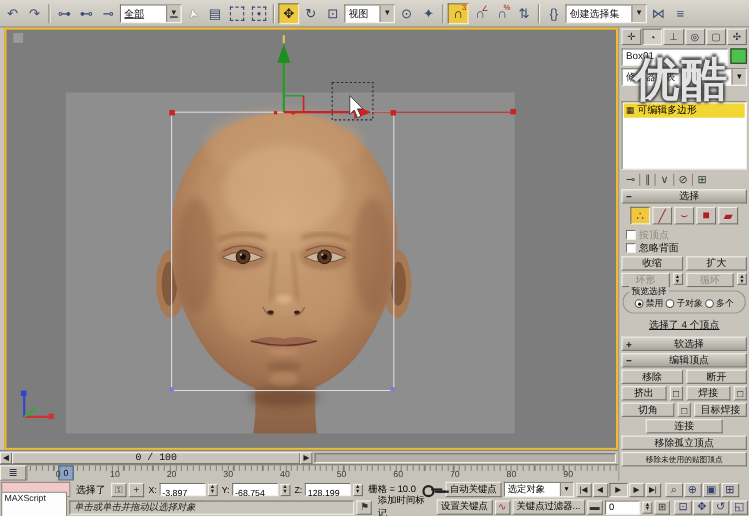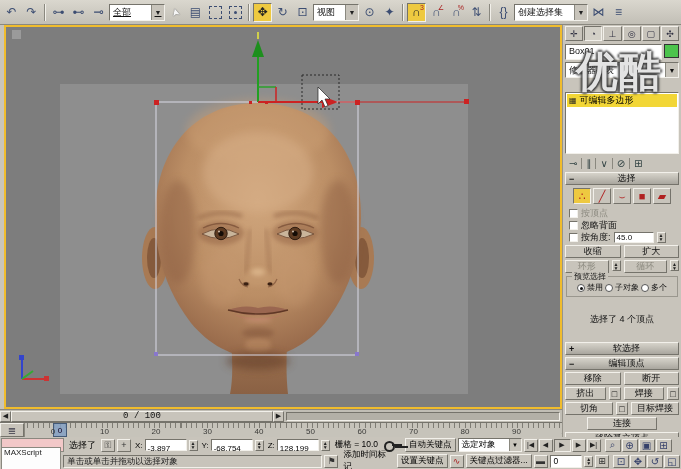--- a/index.html
+++ b/index.html
@@ -67,26 +67,26 @@
   .chkrow.dim .lbl{color:#8b897f;}
   .numfield{background:#fff;border:1px solid;border-color:#75736b #f2f0ea #f2f0ea #75736b;
     width:40px;height:11px;font-size:8px;padding:0 2px;}
   .spin{width:9px;height:11px;display:flex;flex-direction:column;align-items:center;justify-content:center;
     font-size:5px;line-height:4px;color:#222;border:1px solid;border-color:#f2f0ea #75736b #75736b #f2f0ea;}
   .btnrow{display:flex;gap:3px;justify-content:center;margin:2px 0;}
   .pbtn{height:13px;flex:1;display:flex;align-items:center;justify-content:center;font-size:9px;
     border:1px solid;border-color:#f2f0ea #75736b #75736b #f2f0ea;background:#c8c4bb;}
   .pbtn.dim{color:#8b897f;}
   .mini{width:12px;flex:none;}
-  .grp{border:1px solid #9a978e;border-radius:0;margin:3px 1px;padding:2px 1px 3px;position:relative;}
+  .grp{border:1px solid #9a978e;border-radius:10px;margin:3px 1px;padding:2px 1px 3px;position:relative;}
   .grp .gt{position:absolute;top:-6px;left:5px;background:#c8c4bb;padding:0 2px;font-size:8px;}
   .radios{display:flex;align-items:center;gap:2px;justify-content:center;font-size:8px;margin-top:3px;}
   .radio{width:8px;height:8px;border-radius:50%;background:#fff;border:1px solid #555;position:relative;flex:none;}
   .radio.sel::after{content:"";position:absolute;left:2px;top:2px;width:3px;height:3px;border-radius:50%;background:#111;}
-  #sel-status{text-align:center;font-size:9px;margin:16px 0;}
+  #sel-status{text-align:center;font-size:9px;margin:4px 0;text-decoration:underline;}
   
   #timeslider{position:absolute;left:0;top:409px;width:562px;height:13px;background:#c1beb5;
     border-top:1px solid #8a887f;display:flex;align-items:center;}
   .ts-arrow{width:11px;height:11px;font-size:7px;display:flex;align-items:center;justify-content:center;color:#222;}
   #ts-handle{width:262px;height:11px;display:flex;align-items:center;justify-content:center;font-size:9px;color:#111;font-family:Liberation Mono, monospace;}
   #ts-groove{flex:1;height:9px;margin:0 2px;background:#b3b0a7;}
   #trackbar{position:absolute;left:0;top:422px;width:562px;height:15px;background:#c6c3ba;
     border-top:1px solid #75736b;display:flex;}
   #tb-btn{width:24px;height:100%;font-size:10px;color:#334;display:flex;align-items:center;justify-content:center;}
   #ruler{position:relative;flex:1;height:100%;overflow:hidden;border-left:1px solid #8a887f;}
@@ -116,21 +116,21 @@
   .sdd{height:14px;background:#fff;border:1px solid;border-color:#75736b #f2f0ea #f2f0ea #75736b;
     display:flex;align-items:center;font-size:8.5px;padding-left:3px;flex:none;justify-content:space-between;}
   .sdd .dda{width:12px;height:100%;background:#c8c4bb;border-left:1px solid #8a887f;display:flex;
     align-items:center;justify-content:center;font-size:6px;}
   .pb{width:14px;height:13px;font-size:7px;display:flex;align-items:center;justify-content:center;color:#222;
     border:1px solid;border-color:#f2f0ea #75736b #75736b #f2f0ea;flex:none;}
   .pb.play{width:17px;border-color:#75736b #f2f0ea #f2f0ea #75736b;}
   .nav{width:16px;height:13px;font-size:10px;display:flex;align-items:center;justify-content:center;color:#35406a;
     border:1px solid;border-color:#f2f0ea #75736b #75736b #f2f0ea;flex:none;}
   #prompt-field{width:272px;height:13px;border:1px solid;border-color:#75736b #f2f0ea #f2f0ea #75736b;
-    font-size:8.5px;padding:0 3px;white-space:nowrap;overflow:hidden;color:#222;}
+    font-size:8.5px;padding:0 3px;white-space:nowrap;overflow:hidden;color:#222;font-style:italic;}
   #frame-field{width:34px;height:13px;background:#fff;border:1px solid;
     border-color:#75736b #f2f0ea #f2f0ea #75736b;font-size:8.5px;padding:0 3px;}
 </style>
 </head>
 <body>
 
 <div id="toolbar">
     <div class="tbtn">↶</div>
     <div class="tbtn">↷</div>
     <div class="tsep"></div>
@@ -332,29 +332,20 @@
       <div class="sob">▰</div>
     </div>
   <div id="checks">
       <div class="chkrow dim">
         <span class="chk"></span>
         <span class="lbl">按顶点</span>
       </div>
       <div class="chkrow">
         <span class="chk"></span>
         <span class="lbl">忽略背面</span>
-      </div>
-      <div class="chkrow">
-        <span class="chk"></span>
-        <span class="lbl">按角度:</span>
-        <span class="numfield">45.0</span>
-        <span class="spin">
-          <span>▲</span>
-          <span>▼</span>
-        </span>
       </div>
     </div>
   <div class="btnrow">
     <div class="pbtn">收缩</div>
     <div class="pbtn">扩大</div>
   </div>
   <div class="btnrow">
     <div class="pbtn dim">环形</div>
     <div class="spin">
         <span>▲</span>

